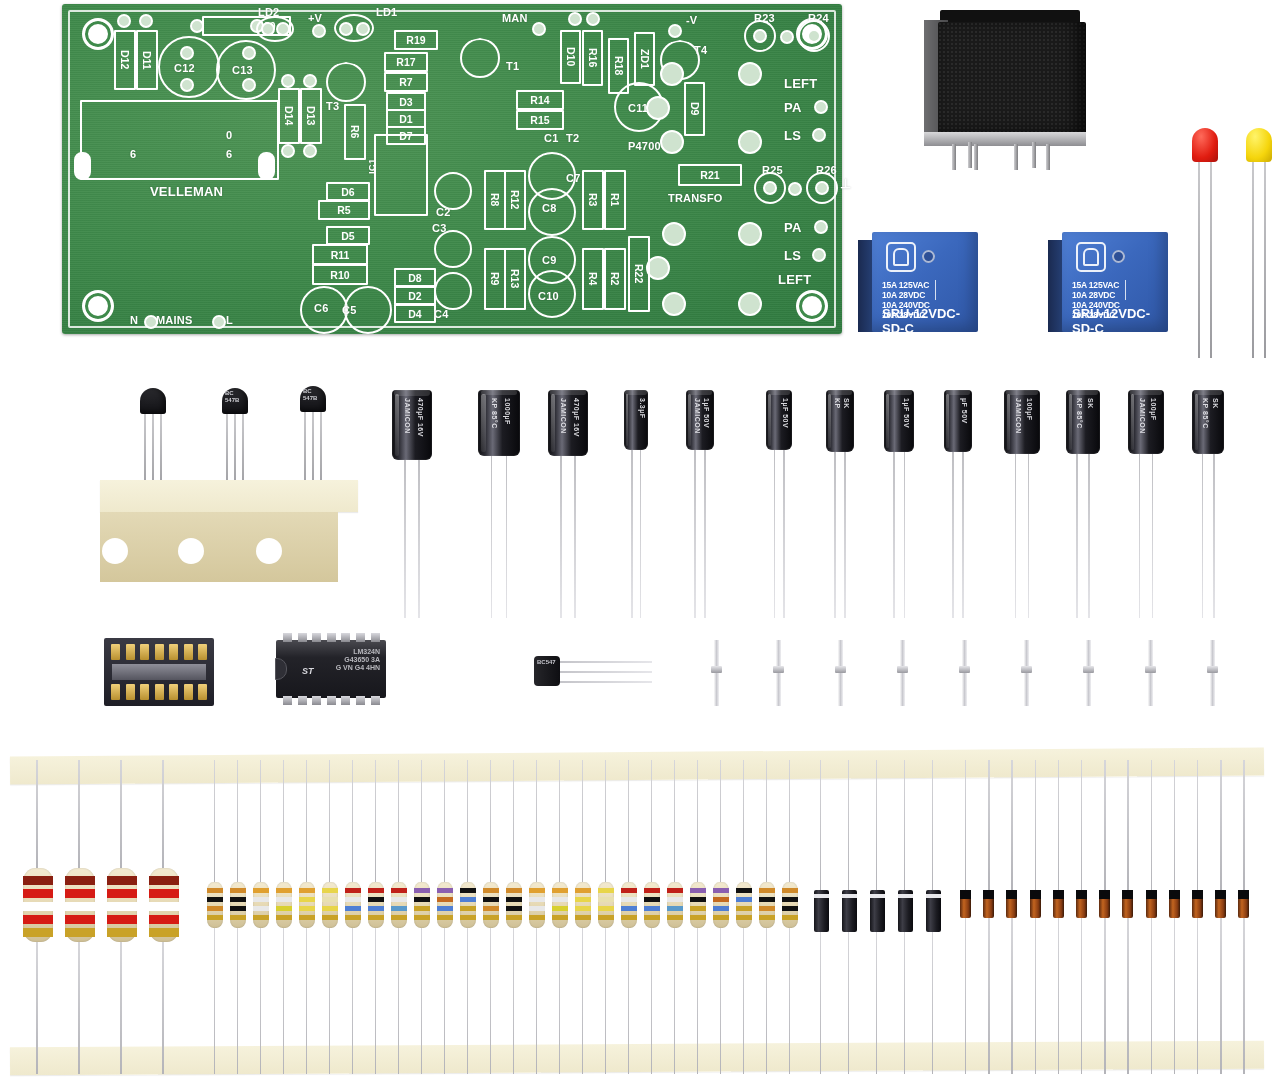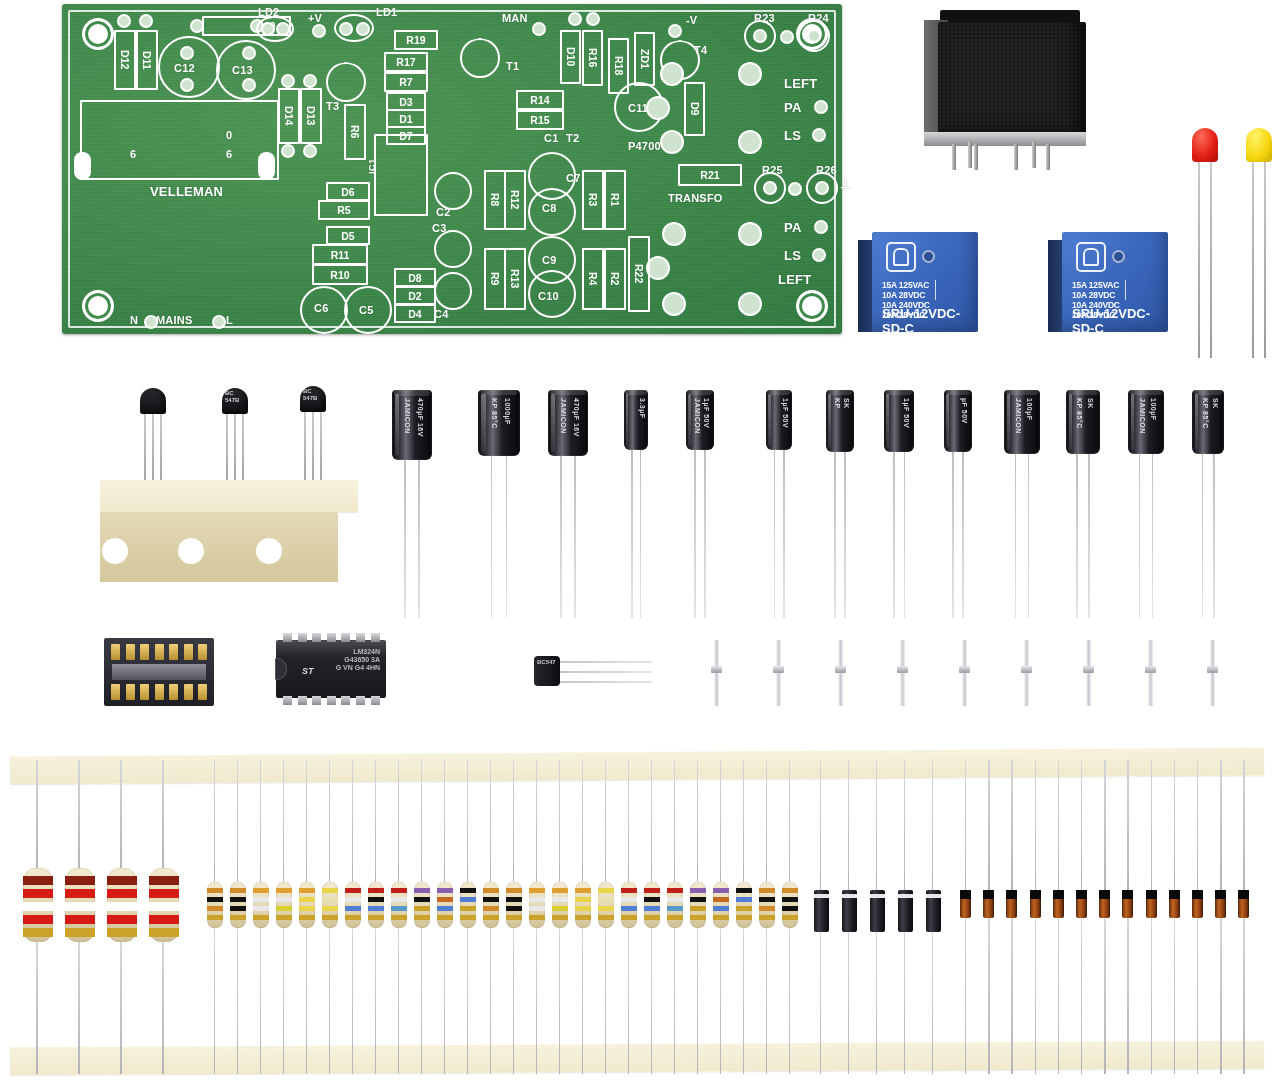--- a/index.html
+++ b/index.html
@@ -294,21 +294,21 @@
 
     <div class="comp" style="left:264px;top:178px;width:40px;height:15px;">D6</div>
     <div class="comp" style="left:256px;top:196px;width:48px;height:16px;">R5</div>
     <div class="comp" style="left:264px;top:222px;width:40px;height:15px;">D5</div>
     <div class="comp" style="left:250px;top:240px;width:52px;height:17px;">R11</div>
     <div class="comp" style="left:250px;top:260px;width:52px;height:17px;">R10</div>
 
     <div class="circ" style="left:238px;top:282px;width:44px;height:44px;"></div>
     <div class="lbl" style="left:252px;top:298px;">C6</div>
     <div class="circ" style="left:282px;top:282px;width:44px;height:44px;"></div>
-    <div class="lbl" style="left:297px;top:300px;">C5</div>
+    <div class="lbl" style="left:280px;top:300px;">C5</div>
 
     <div class="comp" style="left:332px;top:264px;width:38px;height:15px;">D8</div>
     <div class="comp" style="left:332px;top:282px;width:38px;height:15px;">D2</div>
     <div class="comp" style="left:332px;top:300px;width:38px;height:15px;">D4</div>
 
     <div class="circ" style="left:372px;top:168px;width:34px;height:34px;"></div>
     <div class="lbl" style="left:374px;top:202px;">C2</div>
     <div class="circ" style="left:372px;top:226px;width:34px;height:34px;"></div>
     <div class="lbl" style="left:370px;top:218px;">C3</div>
     <div class="circ" style="left:372px;top:268px;width:34px;height:34px;"></div>

